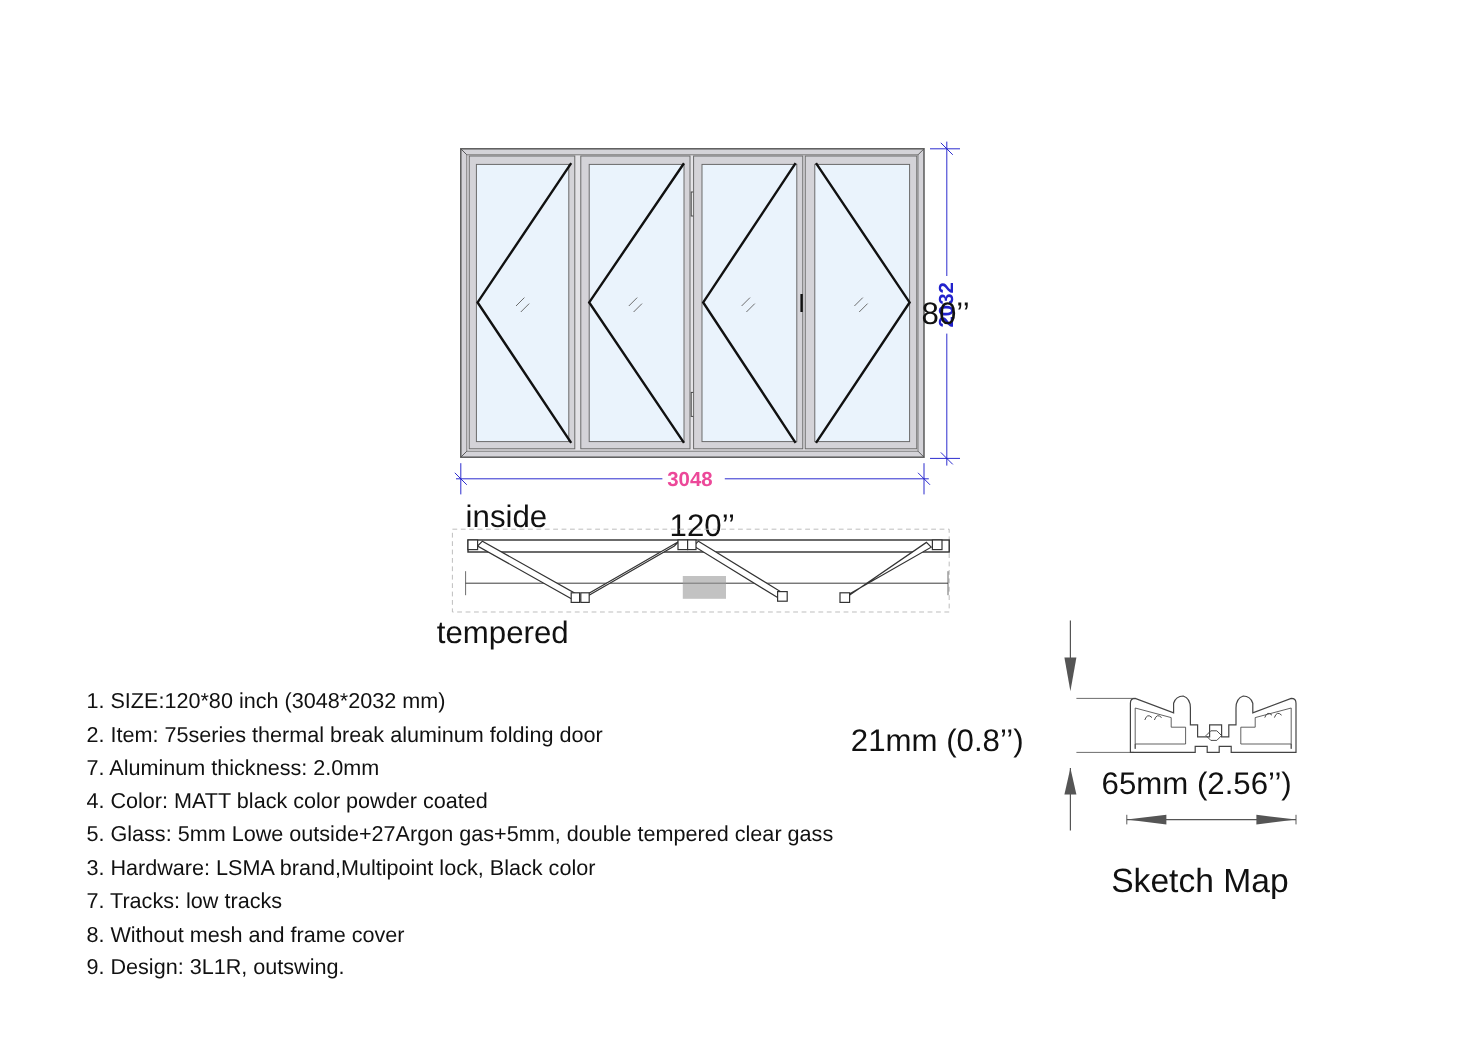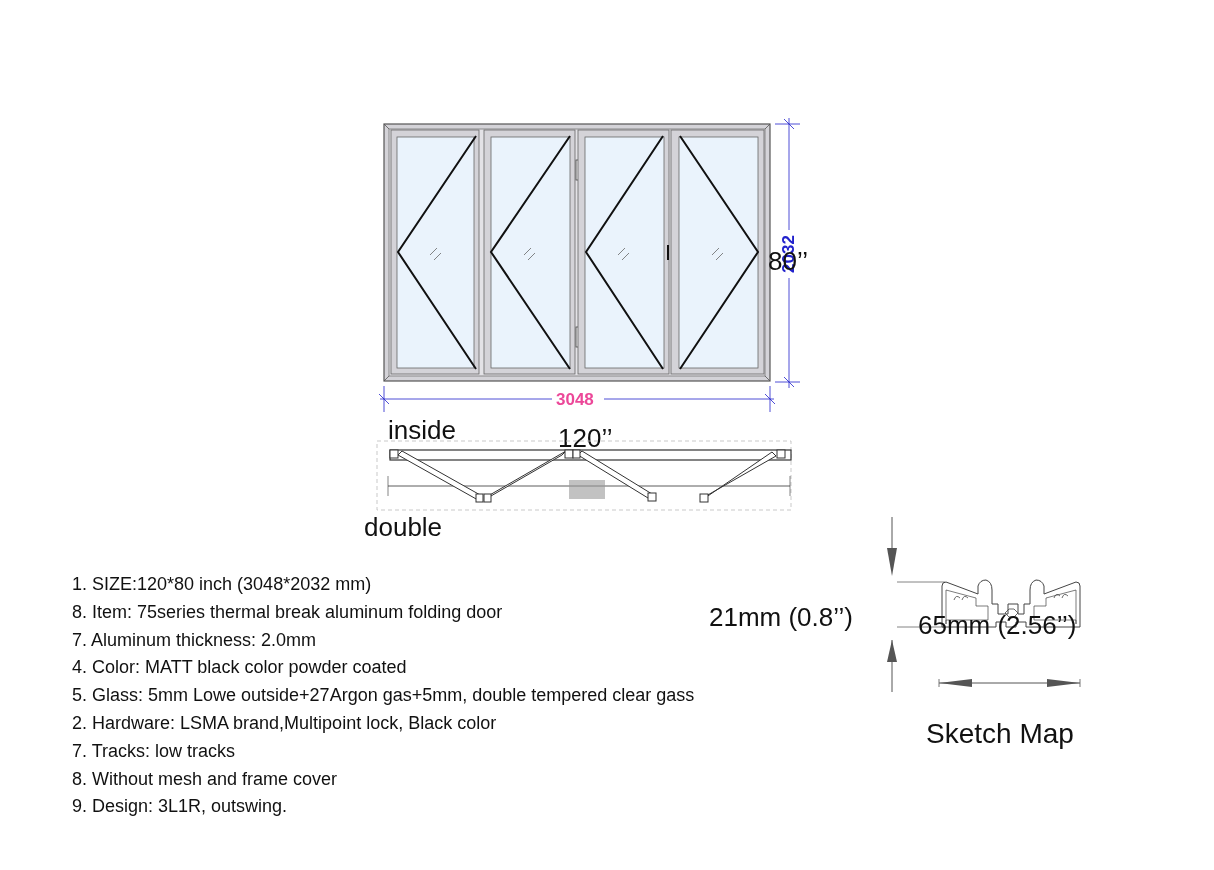--- a/index.html
+++ b/index.html
@@ -80,21 +80,21 @@
     <line x1="765" y1="394" x2="775" y2="404" stroke="#2222cc" stroke-width="0.8"></line>
   </g>
 </svg>
 
 <div class="abs" style="left:556px;top:390px;font-size:17px;font-weight:bold;color:#ec4899;">3048</div>
 <div class="abs" style="left:767px;top:244px;font-size:17px;font-weight:bold;color:#2222cc;transform:rotate(-90deg);transform-origin:center;width:44px;text-align:center;">2032</div>
 
 <div class="abs big-label" style="left:768px;top:248px;">80’’</div>
 <div class="abs big-label" style="left:558px;top:413px;margin-top:12px;">120’’</div>
 <div class="abs big-label" style="left:388px;top:417px;">inside</div>
-<div class="abs big-label" style="left:364px;top:514px;">double</div>
+<div class="abs big-label" style="left:364px;top:514px;">tempered</div>
 
 <svg style="left:0;top:0;" width="1214" height="560" viewBox="0 0 1214 560">
   <rect x="377" y="441" width="414" height="69" fill="none" stroke="#bbb" stroke-width="0.8" stroke-dasharray="4,3"></rect>
   <rect x="390" y="450" width="401" height="10" fill="#fff" stroke="#333" stroke-width="1.2"></rect>
   <line x1="388" y1="486" x2="790" y2="486" stroke="#333" stroke-width="0.8"></line>
   <line x1="388" y1="476" x2="388" y2="496" stroke="#333" stroke-width="0.6"></line>
   <line x1="790" y1="476" x2="790" y2="496" stroke="#333" stroke-width="0.6"></line>
 
   <g stroke="#333" stroke-width="1" fill="#fff">
     <polygon points="398,455 402,451 482,496 478,500"></polygon>
@@ -109,25 +109,25 @@
     <rect x="648" y="493" width="8" height="8"></rect>
     <rect x="700" y="494" width="8" height="8"></rect>
     <rect x="777" y="450" width="8" height="8"></rect>
   </g>
 
   <rect x="569" y="480" width="36" height="19" fill="#999" opacity="0.6"></rect>
 </svg>
 
 <ul class="spec-list">
   <li>1. SIZE:120*80 inch (3048*2032 mm)</li>
-  <li>8. Item: 75series thermal break aluminum folding door</li>
+  <li>2. Item: 75series thermal break aluminum folding door</li>
   <li>7. Aluminum thickness: 2.0mm</li>
   <li>4. Color: MATT black color powder coated</li>
   <li>5. Glass: 5mm Lowe outside+27Argon gas+5mm, double tempered clear gass</li>
-  <li>2. Hardware: LSMA brand,Multipoint lock, Black color</li>
+  <li>3. Hardware: LSMA brand,Multipoint lock, Black color</li>
   <li>7. Tracks: low tracks</li>
   <li>8. Without mesh and frame cover</li>
   <li>9. Design: 3L1R, outswing.</li>
 </ul>
 
 <svg style="left:0;top:0;" width="1214" height="870" viewBox="0 0 1214 870">
 
   <g>
     <line x1="892" y1="517" x2="892" y2="568" stroke="#555" stroke-width="1"></line>
     <polygon points="887,548 897,548 892,576" fill="#555"></polygon>
@@ -149,14 +149,14 @@
   <g>
     <line x1="939" y1="683" x2="1080" y2="683" stroke="#555" stroke-width="1"></line>
     <polygon points="939,683 972,679 972,687" fill="#555"></polygon>
     <polygon points="1080,683 1047,679 1047,687" fill="#555"></polygon>
     <line x1="939" y1="679" x2="939" y2="687" stroke="#555" stroke-width="0.8"></line>
     <line x1="1080" y1="679" x2="1080" y2="687" stroke="#555" stroke-width="0.8"></line>
   </g>
 </svg>
 
 <div class="abs big-label" style="left:709px;top:588px;margin-top:16px;">21mm (0.8’’)</div>
-<div class="abs big-label" style="left:918px;top:612px;text-align:center;">65mm (2.56’’)</div>
+<div class="abs big-label" style="left:918px;top:640px;text-align:center;">65mm (2.56’’)</div>
 <div class="abs big-label sketch-title" style="left:926px;top:720px;text-align:right;">Sketch Map</div>
 
 </body></html>

